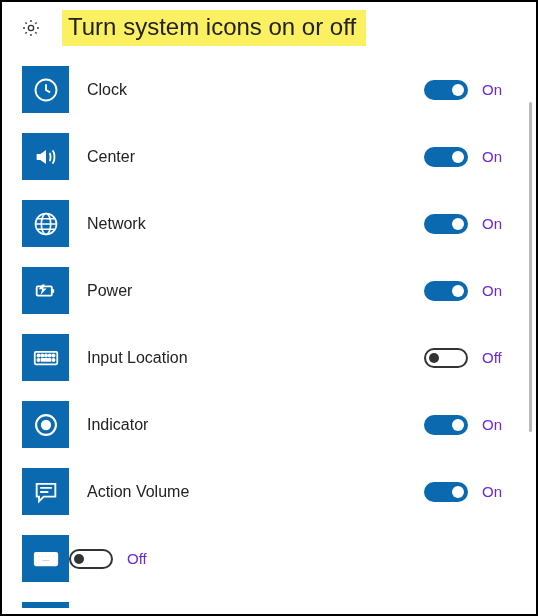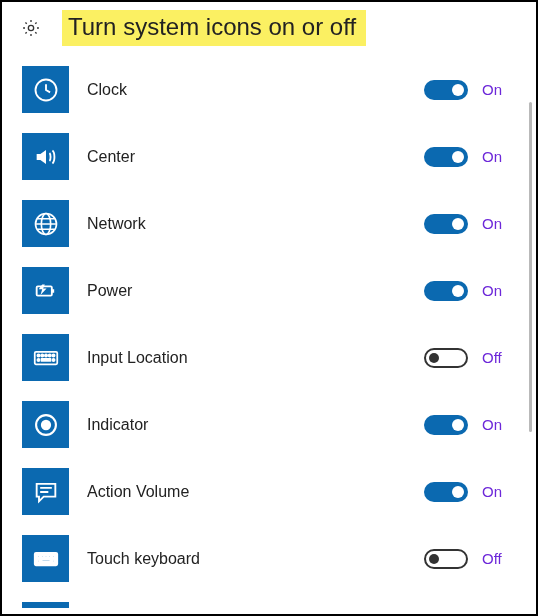--- a/index.html
+++ b/index.html
@@ -209,21 +209,20 @@
           <circle cx="6" cy="10" r="0.9" fill="#0b69b0"></circle>
           <circle cx="9" cy="10" r="0.9" fill="#0b69b0"></circle>
           <circle cx="12" cy="10" r="0.9" fill="#0b69b0"></circle>
           <circle cx="15" cy="10" r="0.9" fill="#0b69b0"></circle>
           <circle cx="18" cy="10" r="0.9" fill="#0b69b0"></circle>
           <circle cx="6" cy="13.5" r="0.9" fill="#0b69b0"></circle>
           <rect x="8.5" y="12.7" width="7" height="1.6" fill="#0b69b0"></rect>
           <circle cx="18" cy="13.5" r="0.9" fill="#0b69b0"></circle>
         </svg>
       </div>
-      <div class="label">Touch keyboard</div>
       <div class="toggle off">
         <div class="knob"></div>
       </div>
       <div class="state">Off</div>
     </div>
     <div class="partial-tile"></div>
   </div>
 
 <div class="scroll-hint"></div>
 

